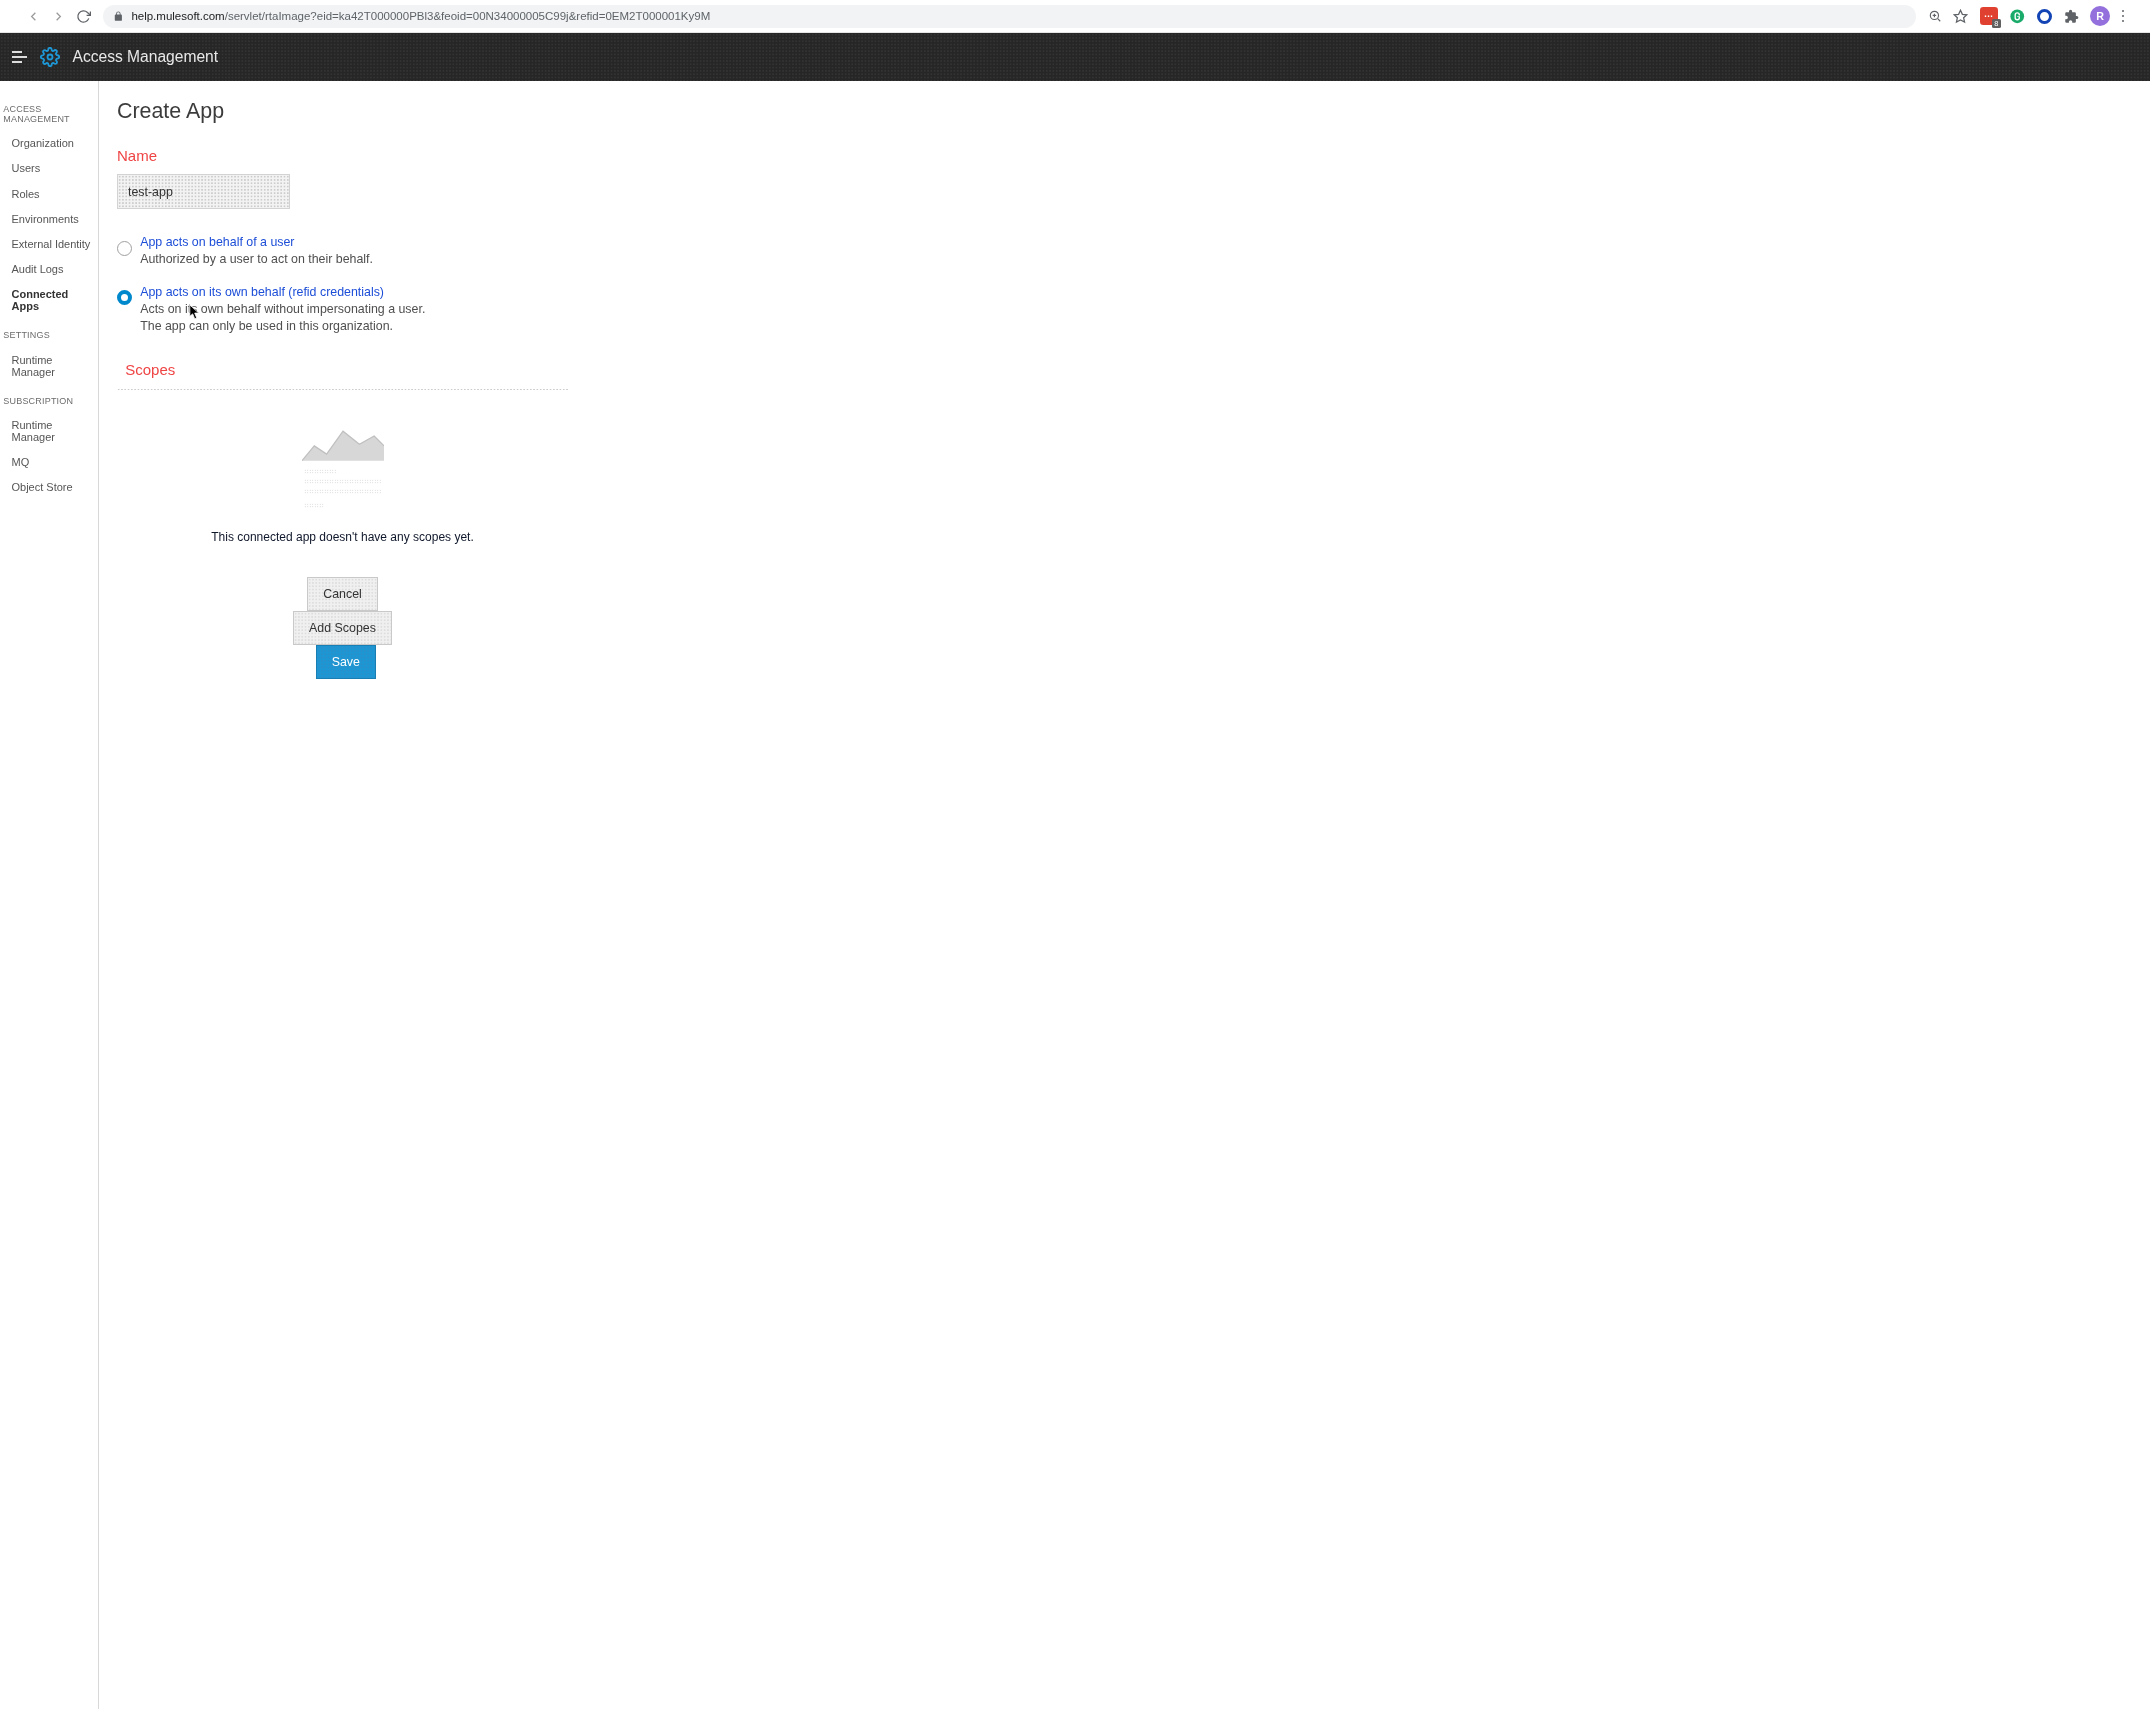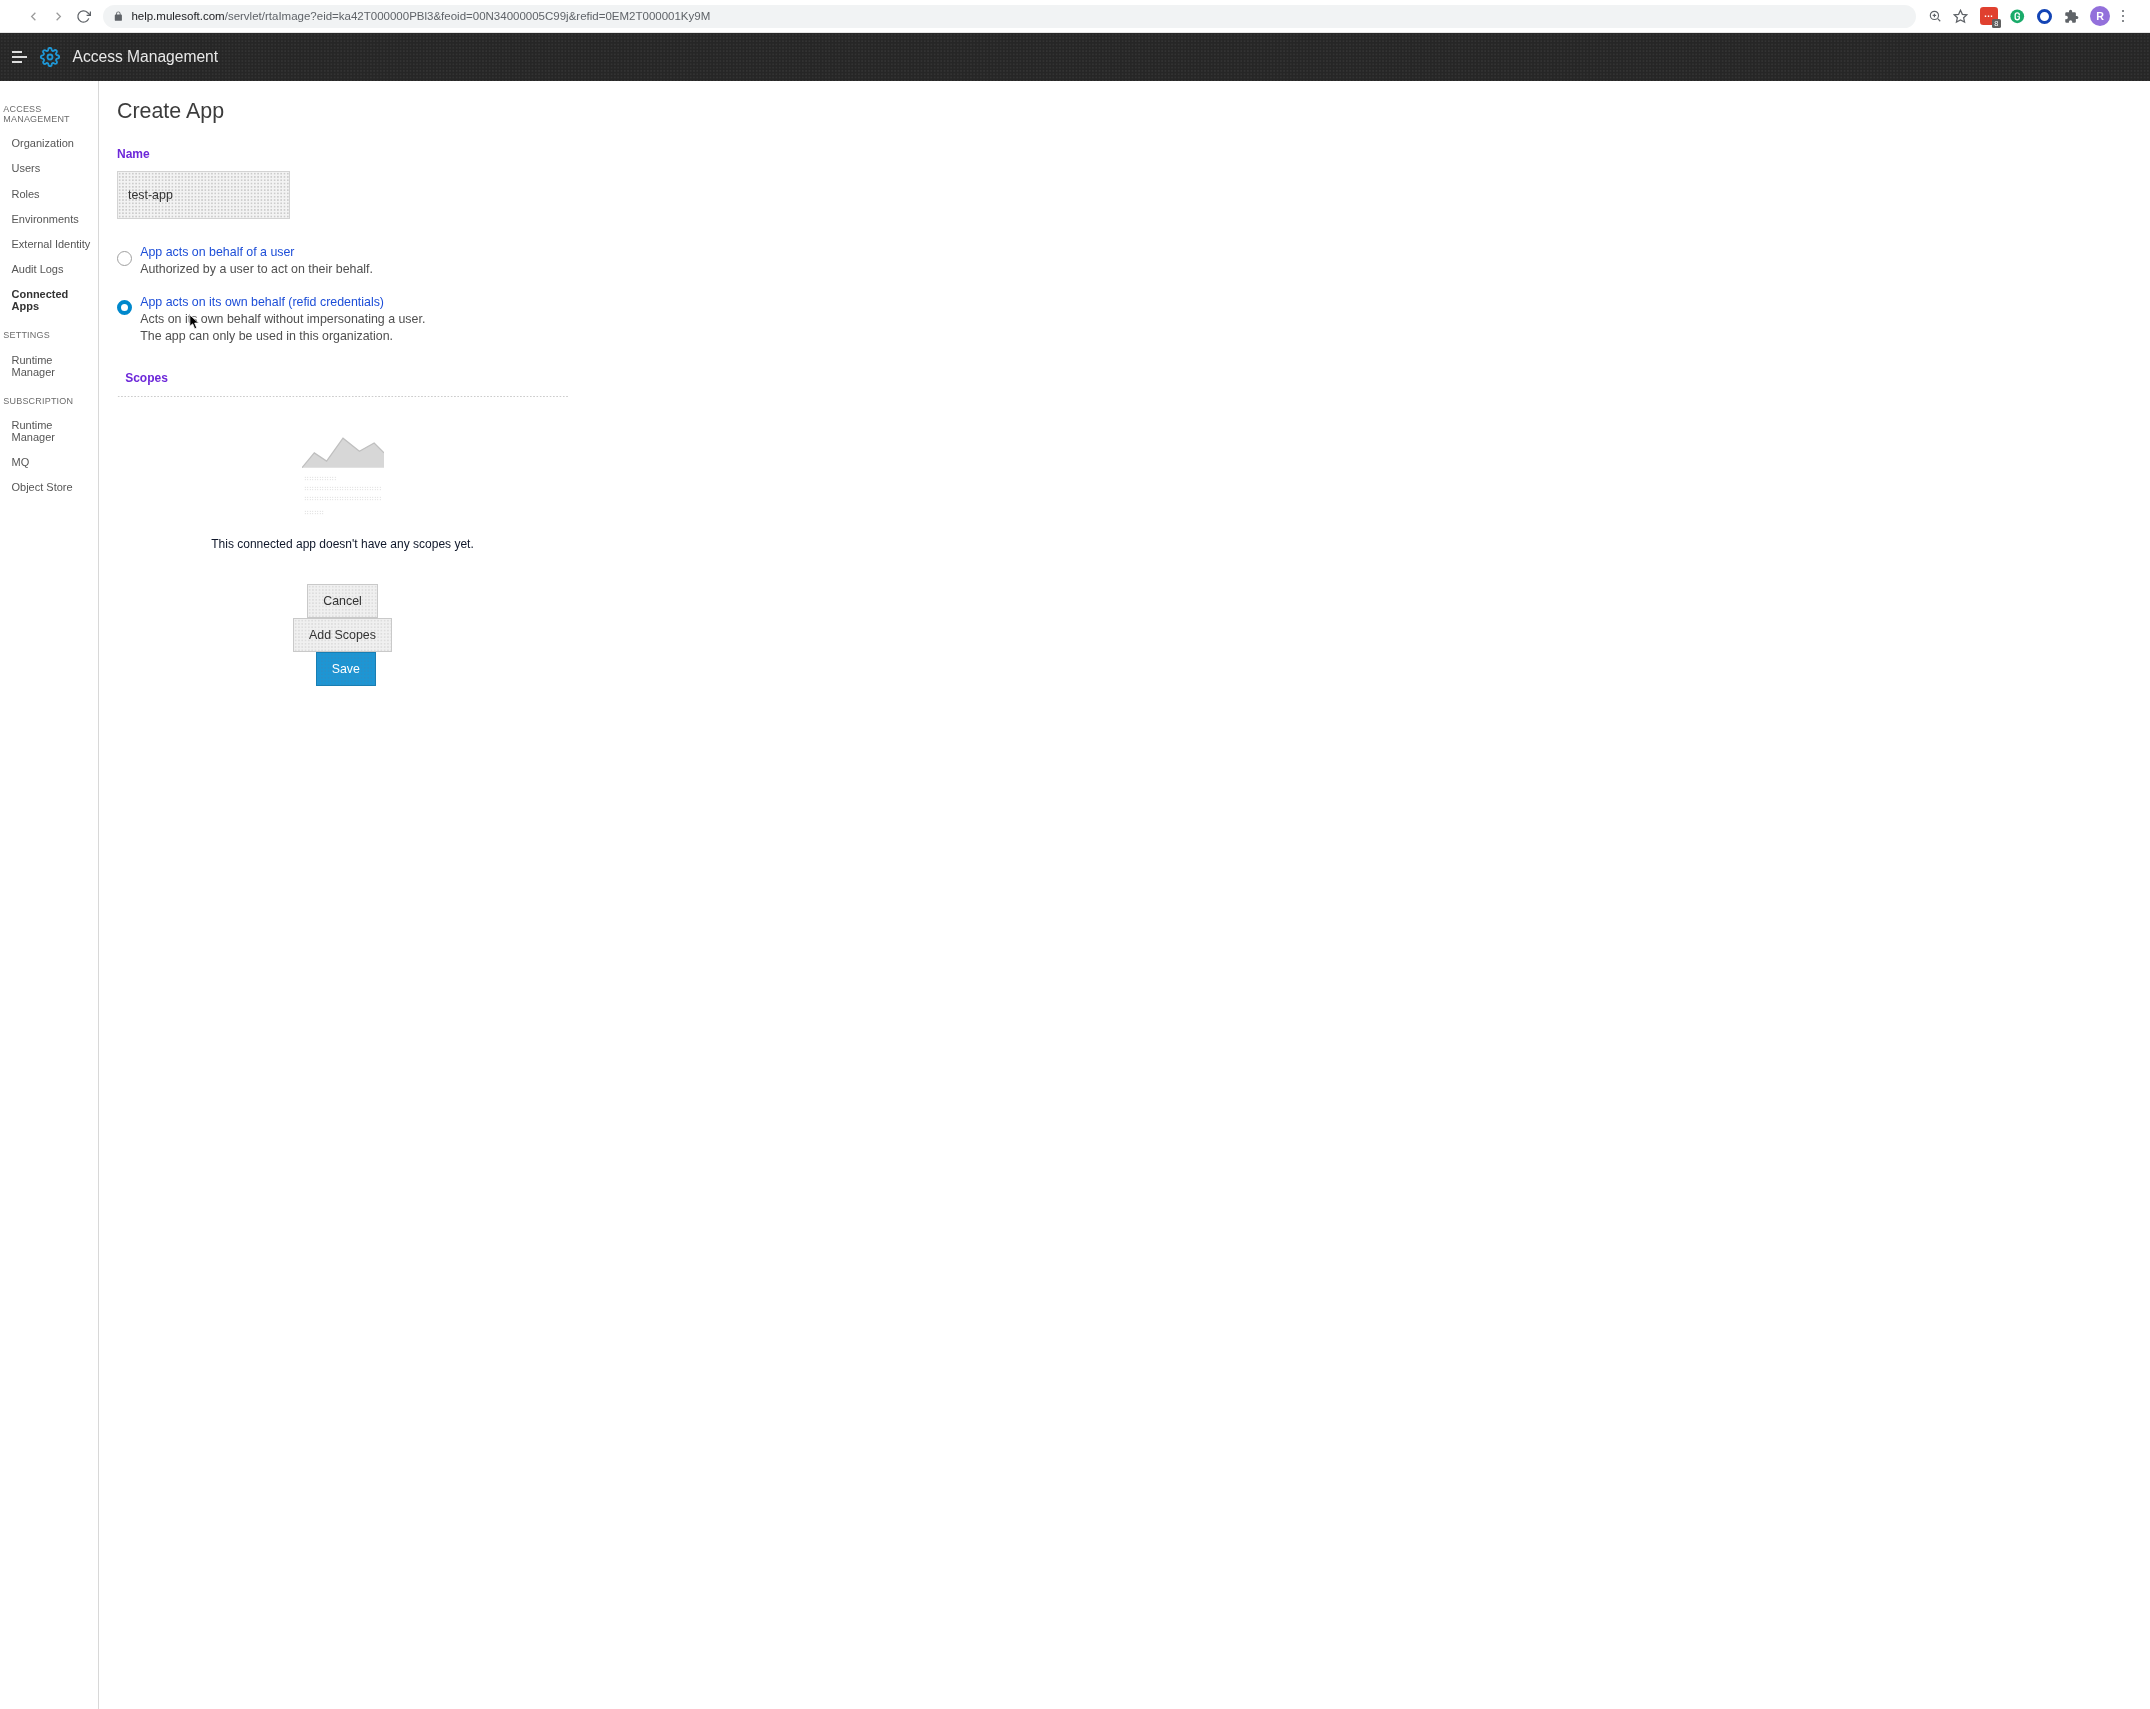--- a/index.html
+++ b/index.html
@@ -90,24 +90,24 @@
 }
 .sb-item.active { font-weight: 700; color: #333; }
 
 .main {
   flex: 1;
   padding: 18px 18px;
   overflow-y: auto;
   color: #404040;
 }
 .page-title { font-size: 21.4px; font-weight: 400; color: #3c3c3c; margin-bottom: 23px; }
-.field-label { font-weight: 700; font-size: 12px; color: #6d28d9; margin-bottom: 10px; }
+.field-label { font-weight: 400; font-size: 15px; color: #ef4444; margin-bottom: 10px; }
 .text-input {
   width: 173px;
-  height: 48px;
+  height: 35px;
   background-image: radial-gradient(#ccc 0.8px, transparent 0.8px);
   background-size: 3.3px 3.3px;
   background-color: #f3f3f3;
   border: 0.8px solid #d3d3d3;
   padding: 0 10px;
   font-size: 12.4px;
   color: #333;
 }
 .section { margin-bottom: 25px; }
 .radio-group { margin-top: 5px; }

